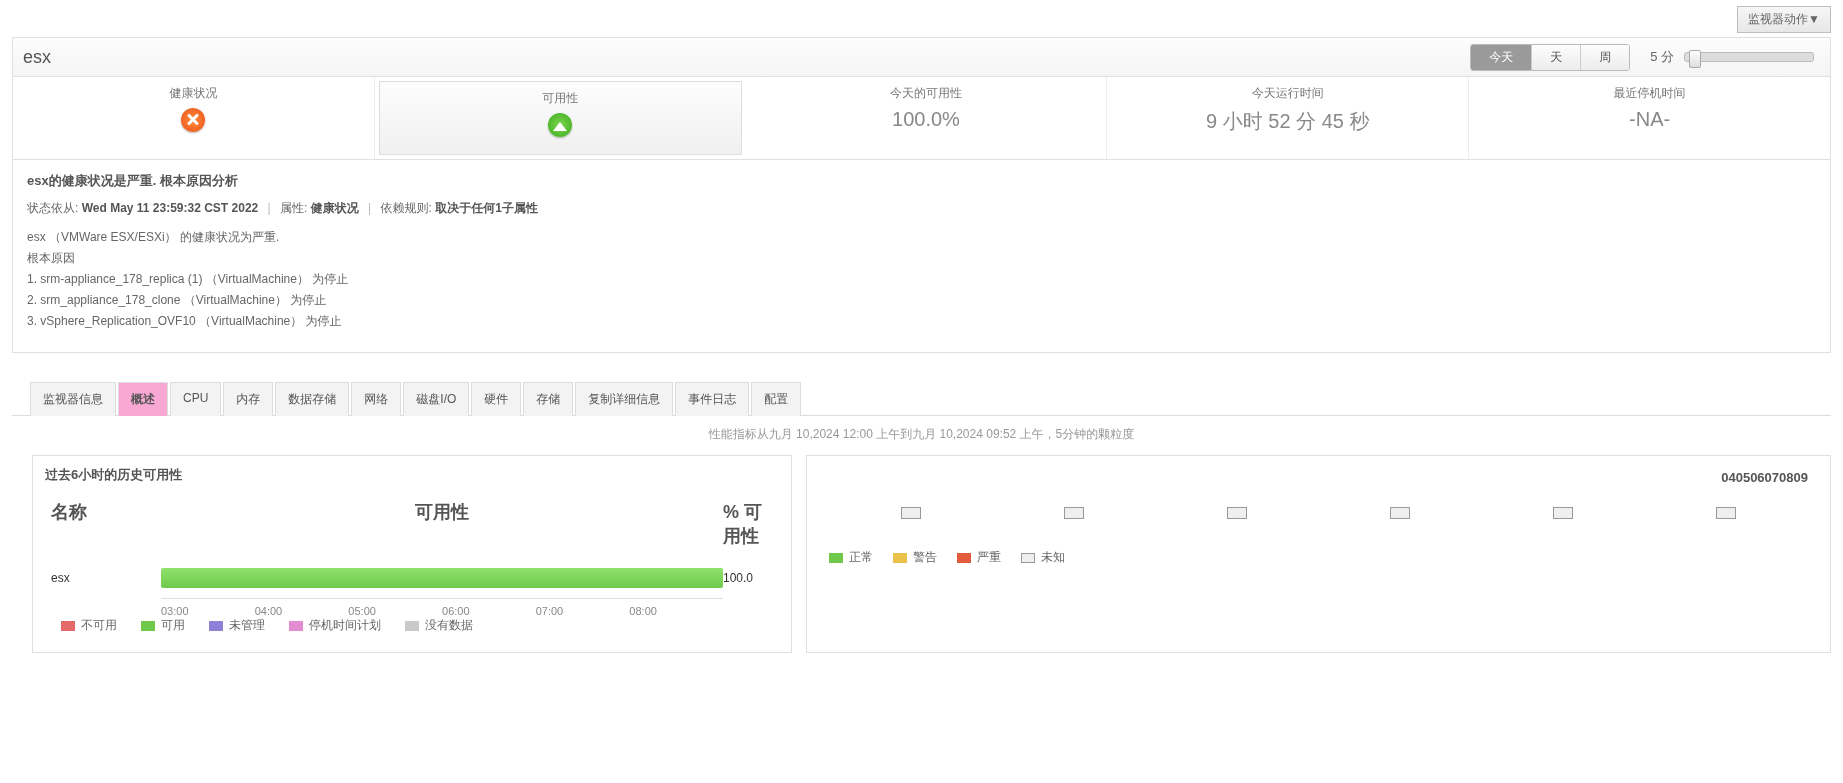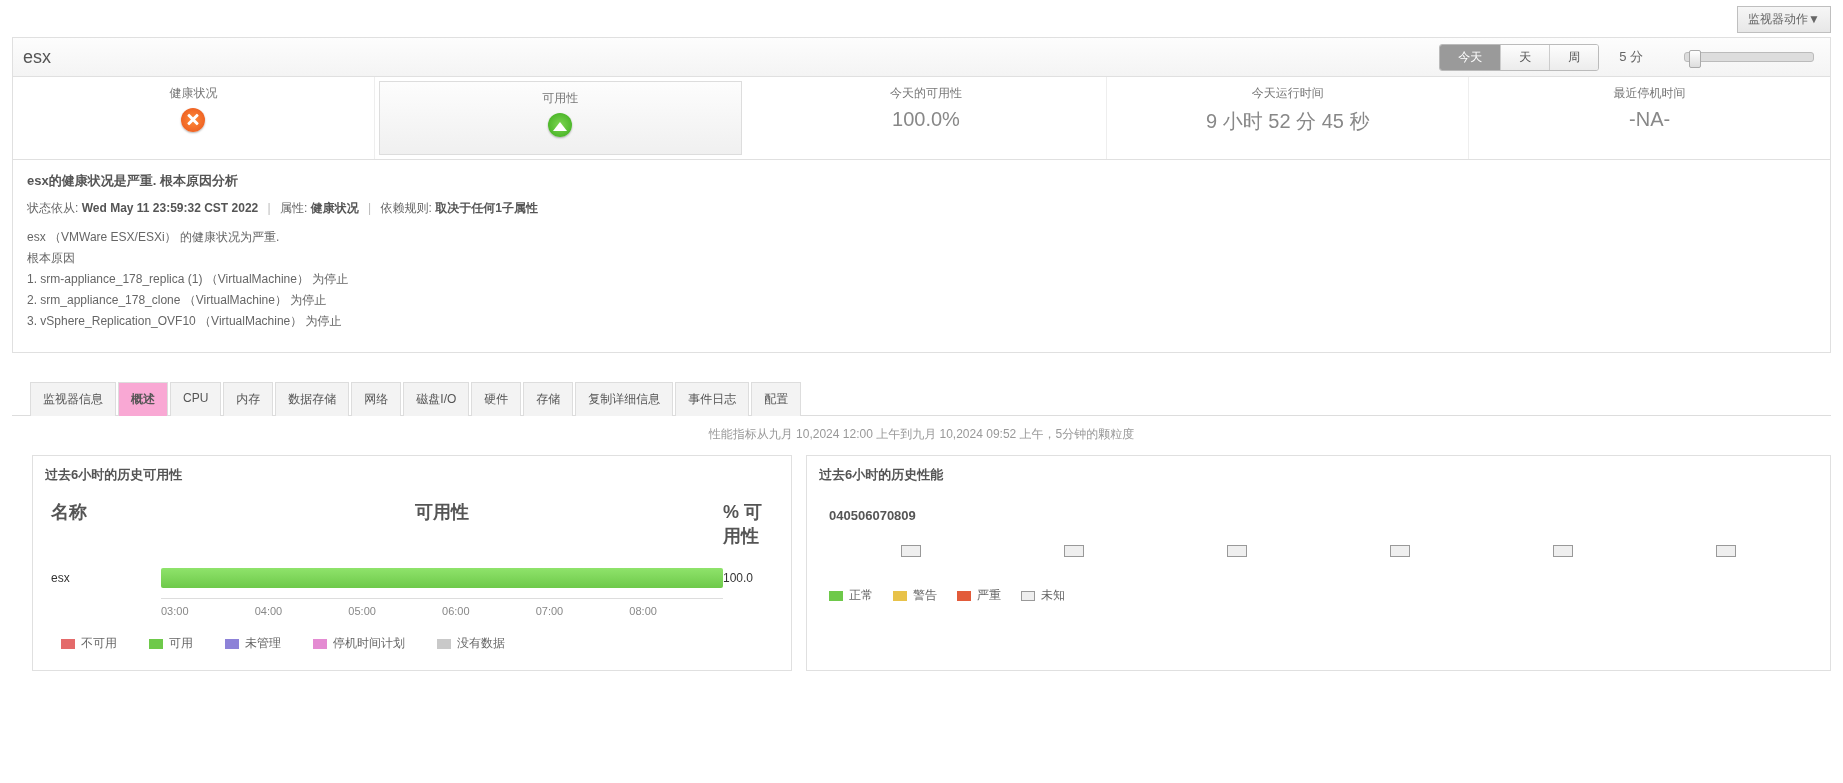--- a/index.html
+++ b/index.html
@@ -5,21 +5,21 @@
   * { box-sizing: border-box; margin: 0; padding: 0; }
   body { font-family: Arial, "Microsoft YaHei", sans-serif; font-size: 12px; background: #fff; color: #333; padding: 6px 12px; width: 1843px; }
   .hdr-bar { display:flex; justify-content:flex-end; margin-bottom:4px; }
   .btn-grey { background: linear-gradient(#f6f6f6,#e7e7e7); border:1px solid #bfbfbf; padding:4px 10px; font-size:12px; color:#666; cursor:pointer; }
   .page-header { display:flex; align-items:center; border:1px solid #e0e0e0; background: linear-gradient(#fdfdfd,#f4f4f4); height:40px; padding:0 10px; }
   .page-title { font-size:18px; color:#555; flex:1; }
   .time-tabs { display:flex; border:1px solid #bbb; border-radius:3px; overflow:hidden; margin-right:20px; }
   .time-tab { padding:4px 18px; font-size:12px; color:#555; background:linear-gradient(#fdfdfd,#ececec); border-right:1px solid #ccc; cursor:pointer; }
   .time-tab:last-child{border-right:none;}
   .time-tab.active { background:#9a9a9a; color:#fff; }
-  .time-extra { color:#666; font-size:13px; margin-right:41px; }
+  .time-extra { color:#666; font-size:13px; margin-right:10px; }
   .slider { width:130px; height:10px; background:#ddd; border:1px solid #bbb; border-radius:3px; position:relative; margin-right:6px;}
   .slider::before{content:""; position:absolute; left:4px; top:-3px; width:10px; height:16px; background:linear-gradient(#fff,#ddd); border:1px solid #aaa; border-radius:2px;}
   .info-row { display:flex; border:1px solid #e0e0e0; border-top:none; }
   .info-cell { flex:1; text-align:center; padding:8px 4px 14px; border-right:1px solid #eee; }
   .info-cell:last-child{border-right:none;}
   .info-cell.boxed { border:1px solid #ddd; margin:4px; background:linear-gradient(#fdfdfd,#f0f0f0);}
   .info-lbl { color:#777; font-size:12px; margin-bottom:6px; display:block;}
   .info-val { font-size:20px; color:#888; }
   .icon-circle { width:24px; height:24px; border-radius:50%; display:inline-block; position:relative; box-shadow:0 1px 2px rgba(0,0,0,.3);}
   .icon-x { background:radial-gradient(#ff8b3a,#e8531a);}
@@ -42,25 +42,25 @@
   .panel-left { flex: 0 0 760px; }
   .panel-right { flex:1; }
   .panel-hdr { padding:10px 12px; font-weight:bold; color:#555; font-size:13px;}
   .avail-body { padding:6px 18px 18px; }
   .avail-cols { display:flex; font-weight:bold; color:#555; font-size:18px; margin-bottom:20px;}
   .c-name{flex:0 0 110px;} .c-bar{flex:1; text-align:center;} .c-pct{flex:0 0 50px; text-align:left;}
   .avail-row { display:flex; align-items:center; margin-bottom:6px;}
   .bar-wrap { flex:1; height:20px; background:linear-gradient(#8fe36b,#6ec94a); border-radius:2px;}
   .ticks { display:flex; margin-left:110px; margin-right:50px; margin-top:10px; color:#888; font-size:11px; border-top:1px solid #ddd; padding-top:6px;}
   .ticks span{flex:1; text-align:left;}
-  .legend { display:flex; flex-wrap:wrap; gap:32px; margin-top:18px; padding-left:10px;}
+  .legend { display:flex; flex-wrap:wrap; gap:24px; padding-left:10px;}
   .lg { display:flex; align-items:center; gap:6px; color:#666; font-size:12px;}
   .sw { width:14px; height:10px;}
   .perf-body { padding:14px 22px 22px;}
-  .perf-hours { display:flex; justify-content:flex-start; font-weight:bold; color:#555; font-size:13px; margin-bottom:22px;}
+  .perf-hours { display:flex; justify-content:flex-end; font-weight:bold; color:#555; font-size:13px; margin-bottom:22px;}
   .perf-cells { display:flex; justify-content:space-around; margin-bottom:30px;}
   .cell-box { width:20px; height:12px; border:1px solid #999; background:#efefef;}
   .perf-legend { display:flex; gap:20px;}
 </style>
 </head>
 <body>
 
 <div class="hdr-bar">
   <button class="btn-grey">监视器动作▼</button>
 </div>
@@ -171,21 +171,20 @@
             <span>停机时间计划</span>
           </div>
           <div class="lg">
             <span class="sw" style="background: rgb(201, 201, 201);"></span>
             <span>没有数据</span>
           </div>
         </div>
     </div>
   </div>
   <div class="panel panel-right">
-    <div class="panel-hdr">过去6小时的历史性能</div>
     <div class="perf-body">
       <div class="perf-hours" id="perf-hours">
           <span>04</span>
           <span>05</span>
           <span>06</span>
           <span>07</span>
           <span>08</span>
           <span>09</span>
         </div>
       <div class="perf-cells" id="perf-cells">

